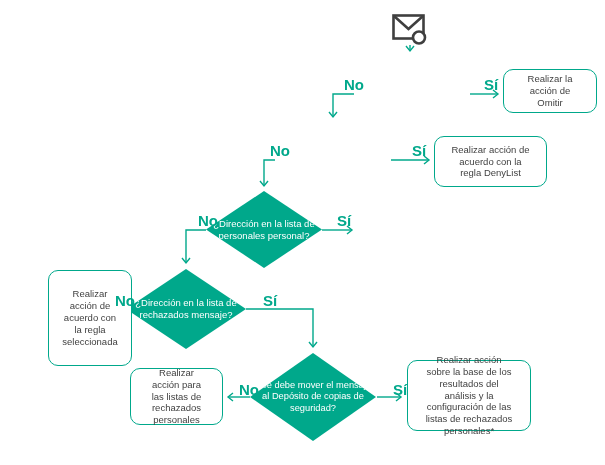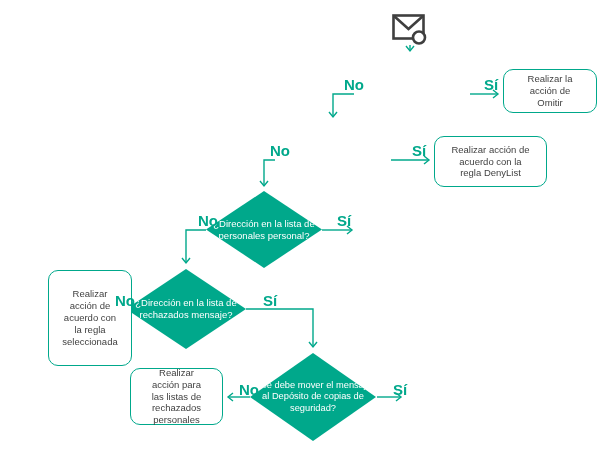--- a/index.html
+++ b/index.html
@@ -98,20 +98,23 @@
 
 
   <div class="action" style="left:17px;top:270px;width:84px;height:96px;margin-left:31px;">
     <span>Realizar acción de acuerdo con la regla seleccionada</span>
   </div>
 
   <div class="action" style="left:130px;top:368px;width:93px;height:57px;">
     <span>Realizar acción para las listas de rechazados personales</span>
   </div>
 
+  <div class="action" style="left:407px;top:360px;width:124px;height:71px;">
+    <span>Realizar acción sobre la base de los resultados del análisis y la configuración de las listas de rechazados personales*</span>
+  </div>
 
   <span class="edge-label" style="left:479px;top:84px;">Sí</span>
   <span class="edge-label" style="left:342px;top:84px;">No</span>
 
   <span class="edge-label" style="left:407px;top:150px;">Sí</span>
   <span class="edge-label" style="left:268px;top:150px;">No</span>
 
   <span class="edge-label" style="left:332px;top:220px;">Sí</span>
   <span class="edge-label" style="left:196px;top:220px;">No</span>
 

